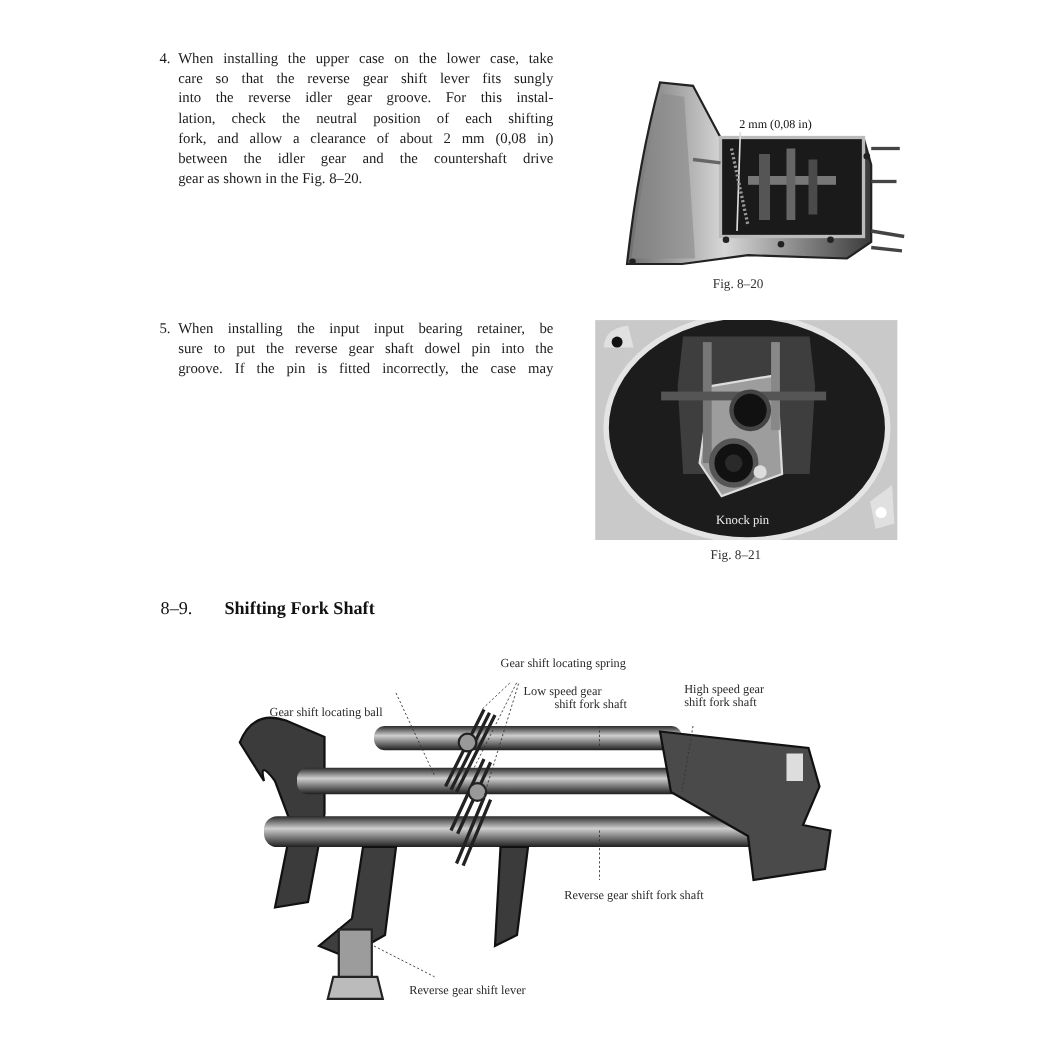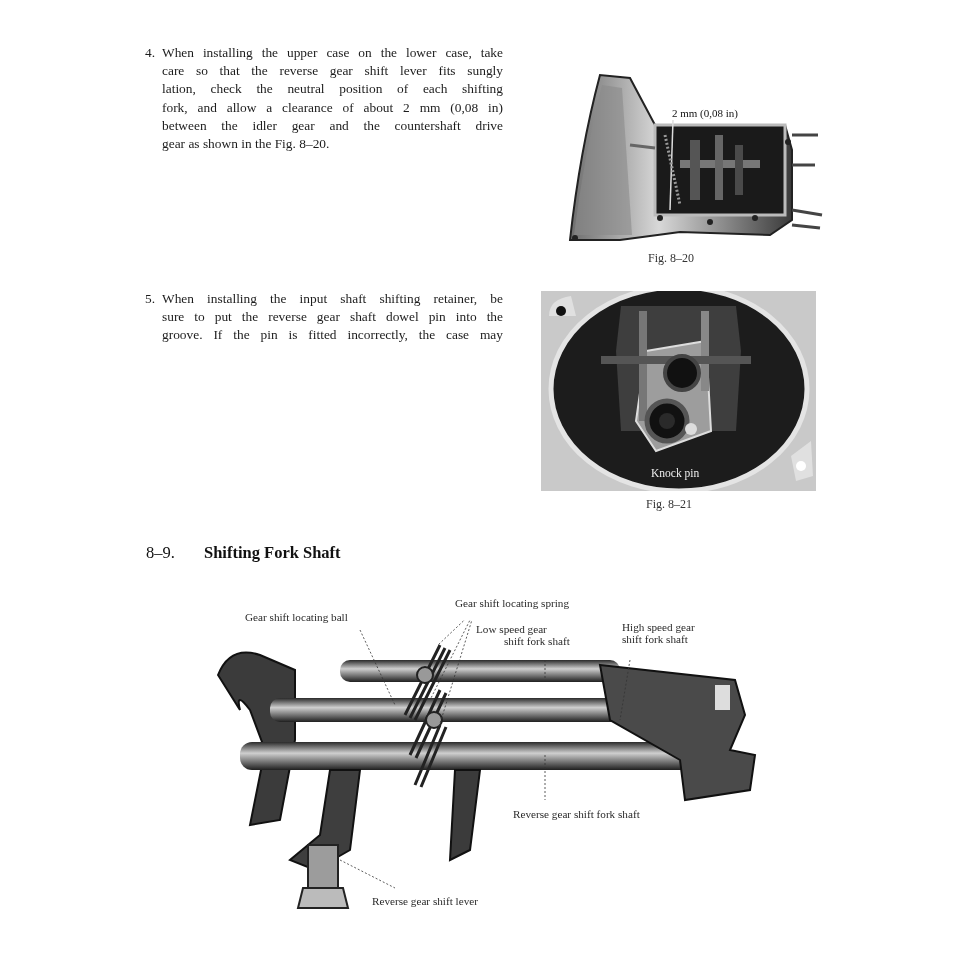--- a/index.html
+++ b/index.html
@@ -19,20 +19,21 @@
   .label { position:absolute; font-size:11.2px; line-height:12px; color:#2a2a2a; white-space:nowrap; }
 </style>
 </head>
 <body>
 
 <div id="p4" class="para">
   <span class="num">4.</span>
   <div class="body">
     <span class="line">When installing the upper case on the lower case, take</span>
     <span class="line">care so that the reverse gear shift lever fits sungly</span>
+    <span class="line">into the reverse idler gear groove.  For this instal-</span>
     <span class="line">lation, check the neutral position of each shifting</span>
     <span class="line">fork, and allow a clearance of about 2 mm (0,08 in)</span>
     <span class="line">between the idler gear and the countershaft drive</span>
     <span class="line last">gear as shown in the Fig. 8–20.</span>
   </div>
 </div>
 
 <div class="fig" style="left:560px;top:70px;width:270px;height:180px;">
   <svg width="270" height="180" viewBox="0 0 270 180">
     <defs>
@@ -62,21 +63,21 @@
     <circle cx="195" cy="148" r="3" fill="#222"></circle>
       <circle cx="228" cy="72" r="3" fill="#222"></circle>
   </svg>
   <div class="label" style="left:112px;top:37px;font-size:11px;color:#111;background:rgba(255,255,255,0.35);">2 mm (0,08 in)</div>
 </div>
 <div class="caption" style="left:648px;top:251px;">Fig. 8–20</div>
 
 <div id="p5" class="para">
   <span class="num">5.</span>
   <div class="body">
-    <span class="line">When installing the input shaft shifting retainer, be</span>
+    <span class="line">When installing the input input bearing retainer, be</span>
     <span class="line">sure to put the reverse gear shaft dowel pin into the</span>
     <span class="line">groove.  If the pin is fitted incorrectly, the case may</span>
   </div>
 </div>
 
 <div class="fig" style="left:541px;top:291px;width:275px;height:196px;">
   <svg width="275" height="200" viewBox="0 0 275 200">
     <rect x="0" y="0" width="275" height="200" fill="#c9c9c9"></rect>
     <ellipse cx="138" cy="98" rx="128" ry="102" fill="#1c1c1c" stroke="#e4e4e4" stroke-width="5"></ellipse>
     <path d="M80 15 L195 15 L200 60 L195 140 L80 140 L75 60 Z" fill="#3e3e3e"></path>
@@ -139,20 +140,20 @@
       <line x1="265" y1="-10" x2="228" y2="25"></line>
         <line x1="265" y1="-10" x2="220" y2="80"></line>
         <line x1="265" y1="-10" x2="228" y2="110"></line>
       <line x1="335" y1="40" x2="335" y2="60"></line>
       <line x1="420" y1="40" x2="410" y2="100"></line>
       <line x1="335" y1="135" x2="335" y2="180"></line>
       <line x1="130" y1="240" x2="185" y2="268"></line>
     </g>
   </svg>
 </div>
-<div class="label" style="left:245px;top:611px;">Gear shift locating ball</div>
+<div class="label" style="left:245px;top:642px;">Gear shift locating ball</div>
 <div class="label" style="left:455px;top:597px;">Gear shift locating spring</div>
 <div class="label" style="left:476px;top:623px;">Low speed gear</div>
 <div class="label" style="left:504px;top:635px;">shift fork shaft</div>
 <div class="label" style="left:622px;top:621px;">High speed gear</div>
 <div class="label" style="left:622px;top:633px;">shift fork shaft</div>
 <div class="label" style="left:513px;top:808px;">Reverse gear shift fork shaft</div>
 <div class="label" style="left:372px;top:895px;">Reverse gear shift lever</div>
 
 </body></html>

